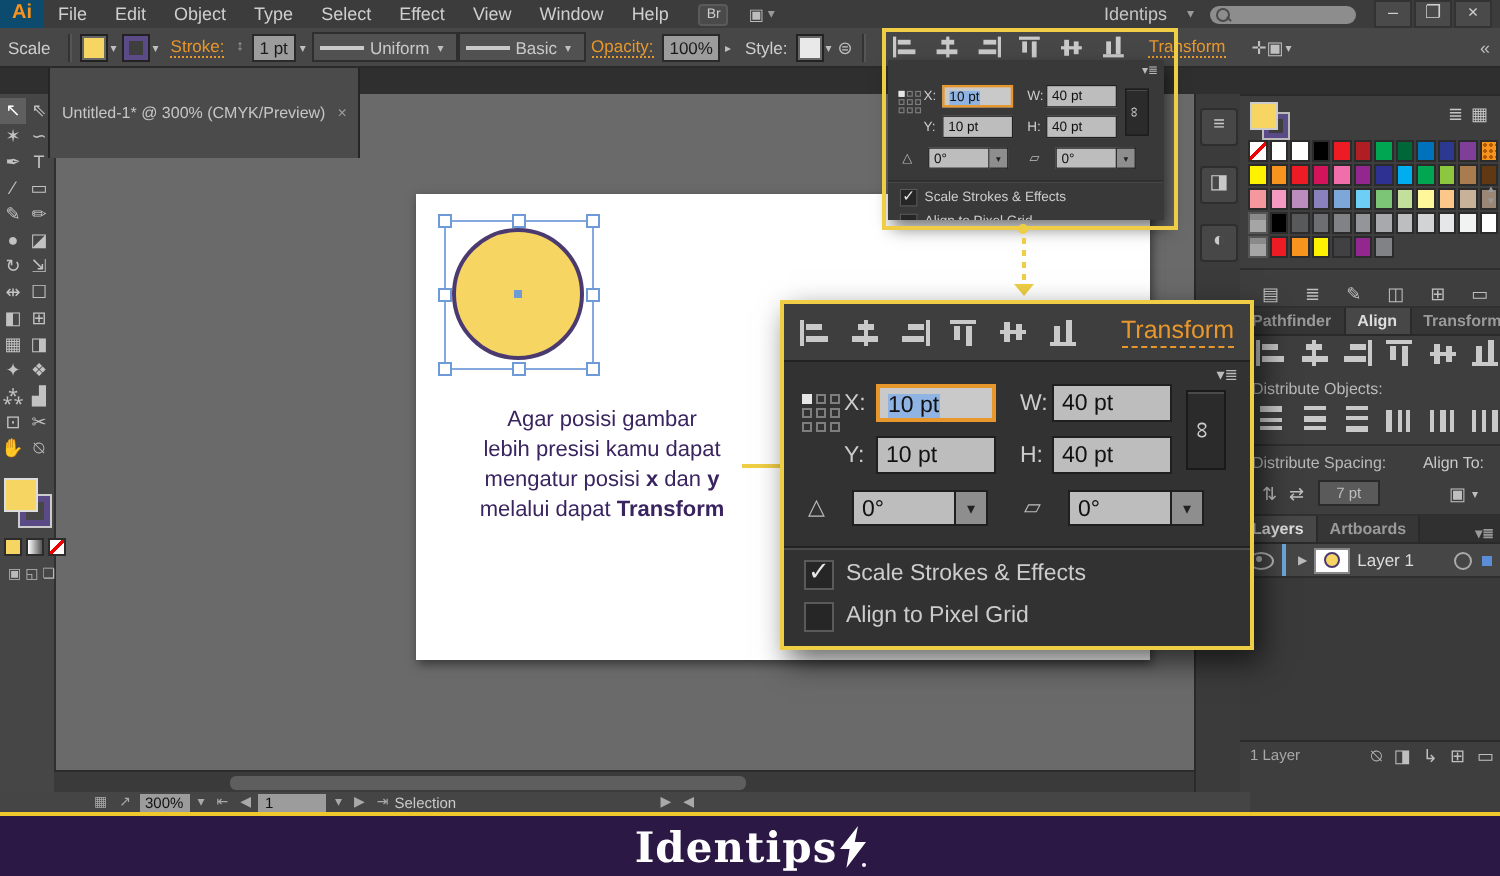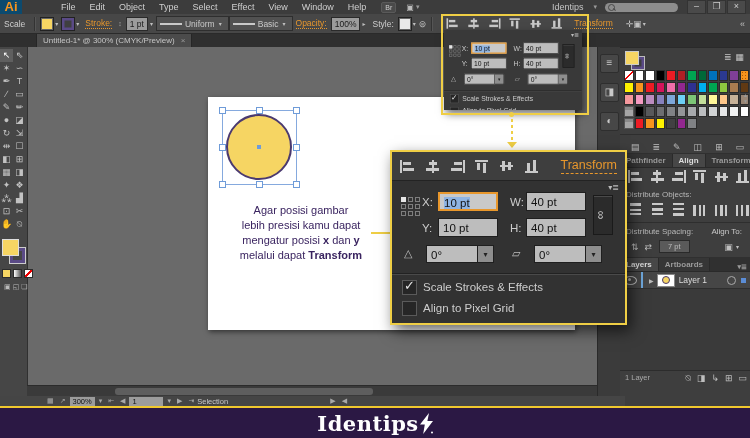--- a/index.html
+++ b/index.html
@@ -1,20 +1,20 @@
 <!DOCTYPE html>
 <html><head>
 <meta charset="utf-8">
 <style>
   html,body{margin:0;padding:0;background:#222;}
   .screen{position:relative;width:750px;height:438px;overflow:hidden;background:#3F3F3F;
     font-family:"Liberation Sans",sans-serif;color:#C9C9C9;-webkit-font-smoothing:antialiased;}
   
   .menubar{position:absolute;left:0;top:0;right:0;height:14px;background:#3C3C3C;display:flex;align-items:center;font-size:9px;border-bottom:1px solid #2E2E2E;z-index:5;}
-  .ai-logo{width:22px;height:14px;background:#0c4a6e;color:#F7941D;font-weight:bold;font-size:13px;text-align:center;line-height:14px;}
+  .ai-logo{width:22px;height:14px;background:#0c4a6e;color:#F7941D;font-weight:bold;font-size:10px;text-align:center;line-height:14px;}
   .menu-item{padding:0 7px;color:#CFCFCF;line-height:14px;}
   .br-btn{margin-left:8px;border:1px solid #5A5A5A;background:#4A4A4A;color:#CCC;font-size:7px;padding:0 3px;line-height:9px;border-radius:2px;}
   .layout-btn{margin-left:10px;color:#BDBDBD;font-size:8px;}
   .mb-right{margin-left:auto;display:flex;align-items:center;gap:8px;padding-right:4px;}
   .workspace{color:#C5C5C5;}
   .caret{font-size:7px;color:#9a9a9a;margin-left:2px;}
   .searchpill{width:70px;height:9px;background:#8D8D8D;border-radius:5px;display:flex;align-items:center;padding-left:3px;}
   .search-ic{width:5px;height:5px;border:1px solid #4a4a4a;border-radius:50%;position:relative;}
   .search-ic::after{content:"";position:absolute;left:4px;top:4px;width:3px;height:1px;background:#4a4a4a;transform:rotate(45deg);}
   .winbtns{display:flex;}
@@ -29,21 +29,21 @@
   .chip{width:12px;height:12px;border:1px solid #222;box-shadow:0 0 0 1px #666 inset;}
   .chip.fill{background:#F6D563;}
   .chip.stroke{background:#3F3F3F;box-shadow:0 0 0 2.5px #5A4A86 inset;}
   .chip.white{background:#E9E9E9;}
   .linepair{display:flex;align-items:center;background:#515151;border:1px solid #2E2E2E;height:13px;padding:0 3px;gap:3px;}
   .lp-line{width:22px;height:2px;background:#C9C9C9;}
   .gicon{color:#BFBFBF;font-size:9px;line-height:12px;text-align:center;}
   .cb-align{display:flex;align-items:center;gap:6px;margin-left:8px;}
   
   .tabbar{position:absolute;left:0;top:33px;right:0;height:14px;background:#2F2F2F;z-index:4;}
-  .doc-tab{position:absolute;left:36px;top:0;height:13px;background:#4B4B4B;border:1px solid #262626;border-bottom:none;color:#C6C6C6;font-size:8px;line-height:12px;padding:0 6px;display:flex;gap:6px;align-items:center;}
+  .doc-tab{position:absolute;left:24px;top:0;height:13px;background:#4B4B4B;border:1px solid #262626;border-bottom:none;color:#C6C6C6;font-size:8px;line-height:12px;padding:16px 6px;display:flex;gap:6px;align-items:center;}
   .doc-close{color:#9a9a9a;font-size:8px;}
   
   .toolbar{position:absolute;left:0;top:47px;width:27px;height:349px;background:#464646;border-right:1px solid #303030;z-index:3;}
   .tool-grid{display:grid;grid-template-columns:13px 13px;padding-top:2px;}
   .tool{height:13px;text-align:center;line-height:13px;font-size:9px;color:#C2C2C2;}
   .tool.active{background:#5F5F5F;color:#FFF;}
   .tb-chips{position:absolute;left:2px;top:192px;width:24px;height:26px;}
   .tb-fill{position:absolute;left:0;top:0;width:15px;height:15px;background:#F6D563;border:1px solid #DDD;z-index:2;}
   .tb-stroke{position:absolute;left:7px;top:8px;width:15px;height:15px;background:#464646;border:1px solid #CCC;box-shadow:0 0 0 3px #5A4A86 inset;}
   .tb-mini{position:absolute;left:2px;top:222px;display:flex;gap:2px;}
@@ -156,21 +156,21 @@
   .brandlogo{font-family:"DejaVu Serif",serif;font-weight:bold;color:#FFF;font-size:21px;letter-spacing:.5px;display:flex;align-items:center;}
   .bolt{margin-left:1px;}
 </style>
 </head>
 <body>
 
 <div class="screen">
 
   <div class="menubar">
     <span class="ai-logo">Ai</span>
-    <span id="menu-items" style="display:flex;margin-left:32px;">
+    <span id="menu-items" style="display:flex;">
         <span class="menu-item">File</span>
         <span class="menu-item">Edit</span>
         <span class="menu-item">Object</span>
         <span class="menu-item">Type</span>
         <span class="menu-item">Select</span>
         <span class="menu-item">Effect</span>
         <span class="menu-item">View</span>
         <span class="menu-item">Window</span>
         <span class="menu-item">Help</span>
       </span>

